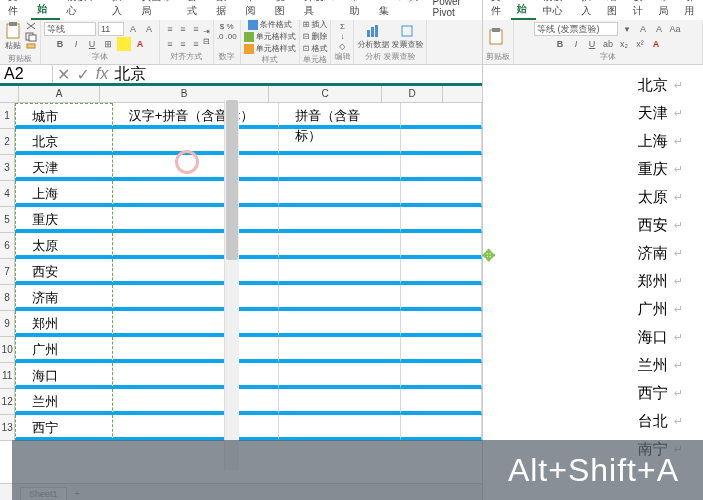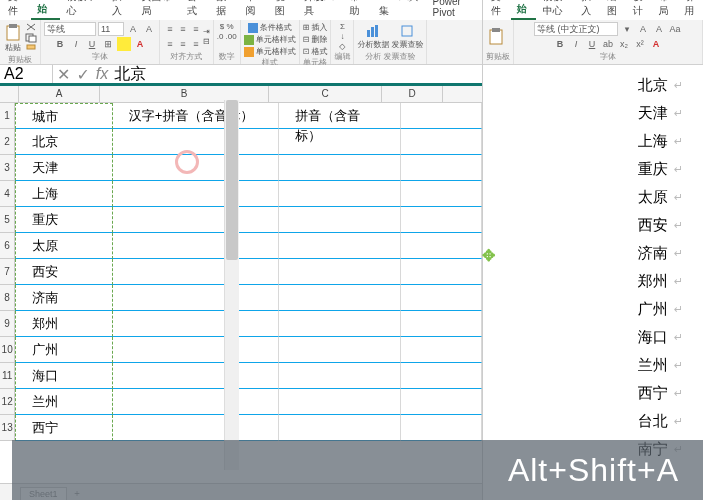--- a/index.html
+++ b/index.html
@@ -3,41 +3,41 @@
 <meta charset="utf-8">
 <style>
 html,body{margin:0;padding:0;font-family:"Microsoft YaHei",Arial,sans-serif;background:#fff;overflow:hidden}
 .screen{width:703px;height:500px;position:relative;display:flex}
 .excel{width:482px;height:500px;display:flex;flex-direction:column;border-right:1px solid #ccc}
 .word{flex:1;height:500px;display:flex;flex-direction:column}
 .tabs{display:flex;align-items:flex-end;height:20px;background:#fff;font-size:10px;gap:1px;padding-left:2px}
 .tab{padding:2px 6px;color:#444;cursor:pointer}
 .tab.active{background:#fff;color:#217346;border-bottom:2px solid #217346;font-weight:bold}
 .ribbon{height:44px;background:#f3f3f3;border-bottom:1px solid #d0d0d0;display:flex;font-size:9px;color:#555}
-.rgroup{display:flex;flex-direction:column;justify-content:space-between;border-right:1px solid #e0e0e0;padding:2px 3px}
+.rgroup{display:flex;flex-direction:column;justify-content:center;border-right:1px solid #e0e0e0;padding:2px 3px}
 .rgroup-body{display:flex;align-items:center;gap:2px;flex:1}
 .rgroup-label{font-size:8px;text-align:center;color:#888}
 .icon-btn{min-width:14px;height:14px;display:flex;align-items:center;justify-content:center;color:#666}
 .paste-btn{display:flex;flex-direction:column;align-items:center;width:20px}
 .font-sel{font-size:9px;border:1px solid #ccc;padding:0 2px;background:#fff;height:12px;display:flex;align-items:center}
 .align-grid{display:grid;grid-template-columns:repeat(3,12px);gap:1px}
 .stack{display:flex;flex-direction:column;gap:1px}
 .stack-row{display:flex;align-items:center;gap:2px}
 .namebox-row{height:18px;display:flex;align-items:center;border-bottom:3px solid #0f766e;font-size:16px;background:#fff}
 .namebox{width:48px;border-right:1px solid #ccc;padding-left:4px}
 .fx-area{display:flex;align-items:center;gap:6px;padding-left:4px;color:#888}
 .grid-wrap{flex:1;overflow:hidden;position:relative}
 .col-headers{display:flex;height:16px;background:#f5f5f5;border-bottom:1px solid #ccc;font-size:10px;color:#444}
 .corner{width:18px;border-right:1px solid #ccc;background:#f5f5f5}
 .ch{border-right:1px solid #ccc;text-align:center;line-height:16px}
 .ch.A{width:80px}.ch.B{width:168px}.ch.C{width:112px}.ch.D{width:60px}
 .rows{}
 .row{display:flex;height:26px}
 .rh{width:18px;background:#f5f5f5;border-right:1px solid #ccc;border-bottom:1px solid #ccc;font-size:10px;text-align:center;line-height:26px;color:#444}
-.cell{border-right:1px solid #d8d8d8;border-bottom:1px solid #0ea5e9;font-size:13px;padding:3px 16px;line-height:20px}
+.cell{border-right:1px solid #d8d8d8;border-bottom:4px solid #0ea5e9;font-size:13px;padding:3px 16px;line-height:20px}
 .cell.A{width:80px}.cell.B{width:168px}.cell.C{width:112px}.cell.D{width:60px}
 .col-a-sel{border-left:1px dashed #6aa84f;border-right:1px dashed #6aa84f}
 .row .cell.A.top-sel{border-top:1px dashed #6aa84f}
 .cursor-ring{position:absolute;width:18px;height:18px;border:3px solid #f3b7b7;border-radius:50%;left:175px;top:64px;pointer-events:none}
 .sheet-tabs{height:16px;border-top:1px solid #ccc;background:#f3f3f3;font-size:9px;display:flex;align-items:flex-end;padding-left:20px;color:#888}
 .sheet-tab{padding:1px 8px;background:#fff;border:1px solid #ccc;border-bottom:none}
 .vscroll{position:absolute;right:464px;top:100px;width:14px;height:370px;background:#f0f0f0;border-left:1px solid #ddd}
 .vthumb{position:absolute;top:0;width:12px;left:1px;height:160px;background:#c8c8c8;border-radius:2px}
 .move-handle{position:absolute;left:482px;top:246px;color:#83c24b;font-size:16px;font-weight:bold}
 .word-doc{flex:1;background:#fff;padding:6px 0 0 0;overflow:hidden}
@@ -355,21 +355,21 @@
                 <rect x="2" y="2" width="12" height="14" fill="#fff" stroke="#b88a3a"></rect>
                 <rect x="4" y="0" width="8" height="4" fill="#888"></rect>
               </svg>
           </div>
         </div>
         <div class="rgroup-label">剪贴板</div>
       </div>
       <div class="rgroup" style="flex:1">
         <div class="rgroup-body stack">
           <div class="stack-row">
-            <div class="font-sel" style="width:78px">等线 (中文正文)</div>
+            <div class="font-sel" style="width:78px">等线 (发票查验)</div>
             <span class="icon-btn">▾</span>
             <span class="icon-btn">A</span>
             <span class="icon-btn">A</span>
             <span class="icon-btn">Aa</span>
           </div>
           <div class="stack-row">
             <span class="icon-btn">
                 <b>B</b>
               </span>
             <span class="icon-btn">

